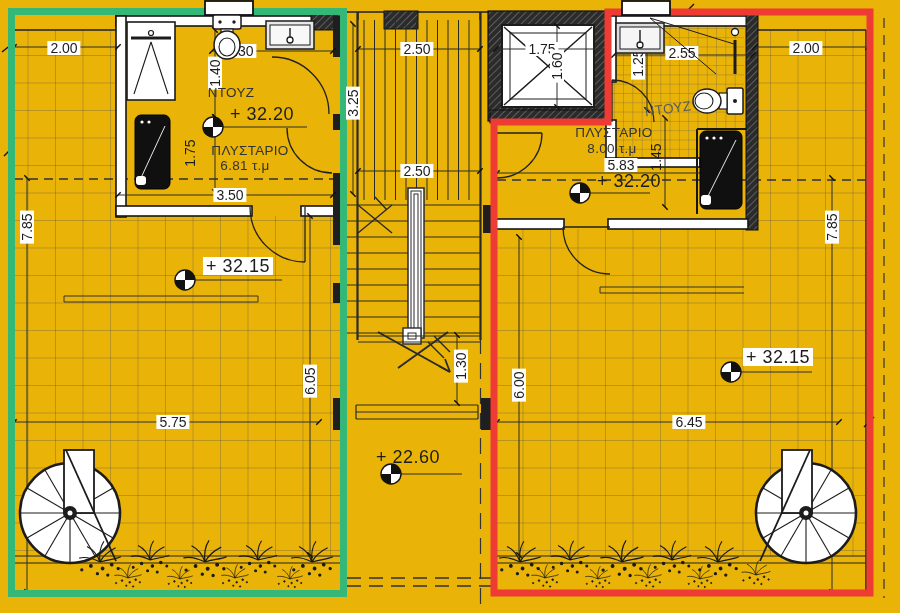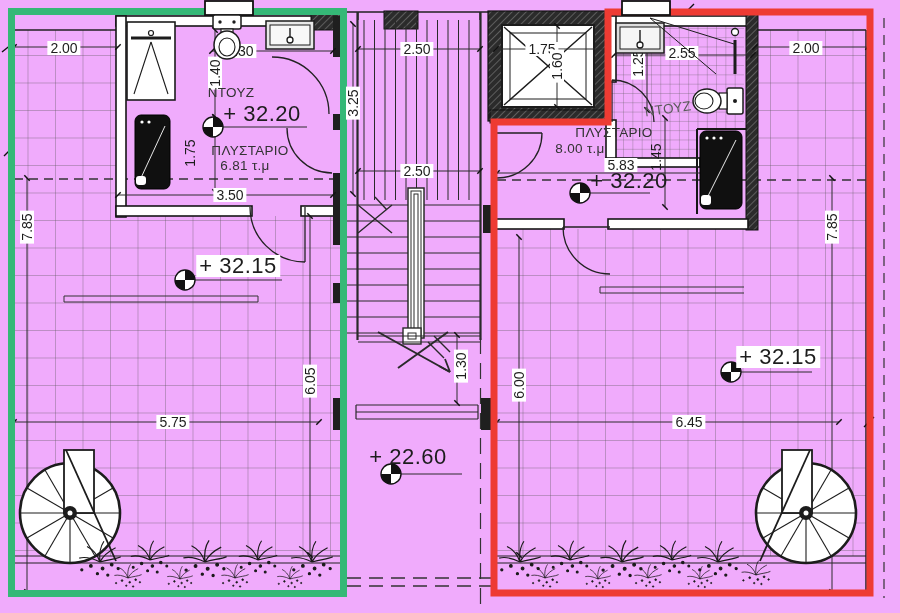--- a/index.html
+++ b/index.html
@@ -1,26 +1,26 @@
 <!DOCTYPE html>
 <html><head>
 <meta charset="utf-8">
 <style>
   html,body{margin:0;padding:0;background:#fff}
-  #plan{position:relative;width:900px;height:613px;background:#f0abfc;overflow:hidden;
+  #plan{position:relative;width:900px;height:613px;background:#eab308;overflow:hidden;
         font-family:"Liberation Sans",sans-serif}
   #plan svg{position:absolute;left:0;top:0}
   #base{z-index:1}
   #fixtures{z-index:20}
   .lbl{position:absolute;font-size:14px;color:#1d1d1d;white-space:nowrap;line-height:1;
        transform:translate(-50%,-50%);z-index:10}
   .v{transform:translate(-50%,-50%) rotate(-90deg)}
   .r8{transform:translate(-50%,-50%) rotate(-8deg)}
   .bgw{background:#fff;padding:0 3px}
-  .lvl{font-size:22px;letter-spacing:.5px}
+  .lvl{font-size:18px;letter-spacing:.5px}
   .room{font-size:13.5px;letter-spacing:.3px;color:#333}
   .gray{color:#5a5a5a}
 </style>
 </head>
 <body>
 
 <div id="plan">
 
 <svg id="base" width="900" height="613" viewBox="0 0 900 613">
   <defs>
@@ -211,21 +211,21 @@
 <div class="lbl bgw" style="left:542px;top:49px">1.75</div>
 <div class="lbl v bgw" style="left:557px;top:66px">1.60</div>
 <div class="lbl bgw" style="left:417px;top:171px">2.50</div>
 <div class="lbl v bgw" style="left:461px;top:366px">1.30</div>
 <div class="lbl lvl" style="left:408px;top:457px">+ 22.60</div>
 
 <div class="lbl bgw" style="left:682px;top:53px">2.55</div>
 <div class="lbl v bgw" style="left:638px;top:63px">1.25</div>
 <div class="lbl room gray r8" style="left:668px;top:109px">ΝΤΟΥΖ</div>
 <div class="lbl room" style="left:614px;top:133px">ΠΛΥΣΤΑΡΙΟ</div>
-<div class="lbl room" style="left:580px;top:149px">8.00 τ.μ</div>
+<div class="lbl room" style="left:612px;top:149px">8.00 τ.μ</div>
 <div class="lbl bgw" style="left:621px;top:165px">5.83</div>
 <div class="lbl lvl" style="left:629px;top:181px">+ 32.20</div>
 <div class="lbl v" style="left:656px;top:157px">1.45</div>
 <div class="lbl bgw" style="left:806px;top:48px">2.00</div>
 <div class="lbl v bgw" style="left:832px;top:227px">7.85</div>
 <div class="lbl lvl bgw" style="left:778px;top:357px">+ 32.15</div>
 <div class="lbl v bgw" style="left:519px;top:385px">6.00</div>
 <div class="lbl bgw" style="left:689px;top:422px">6.45</div>
 
 <svg id="fixtures" width="900" height="613" viewBox="0 0 900 613">

